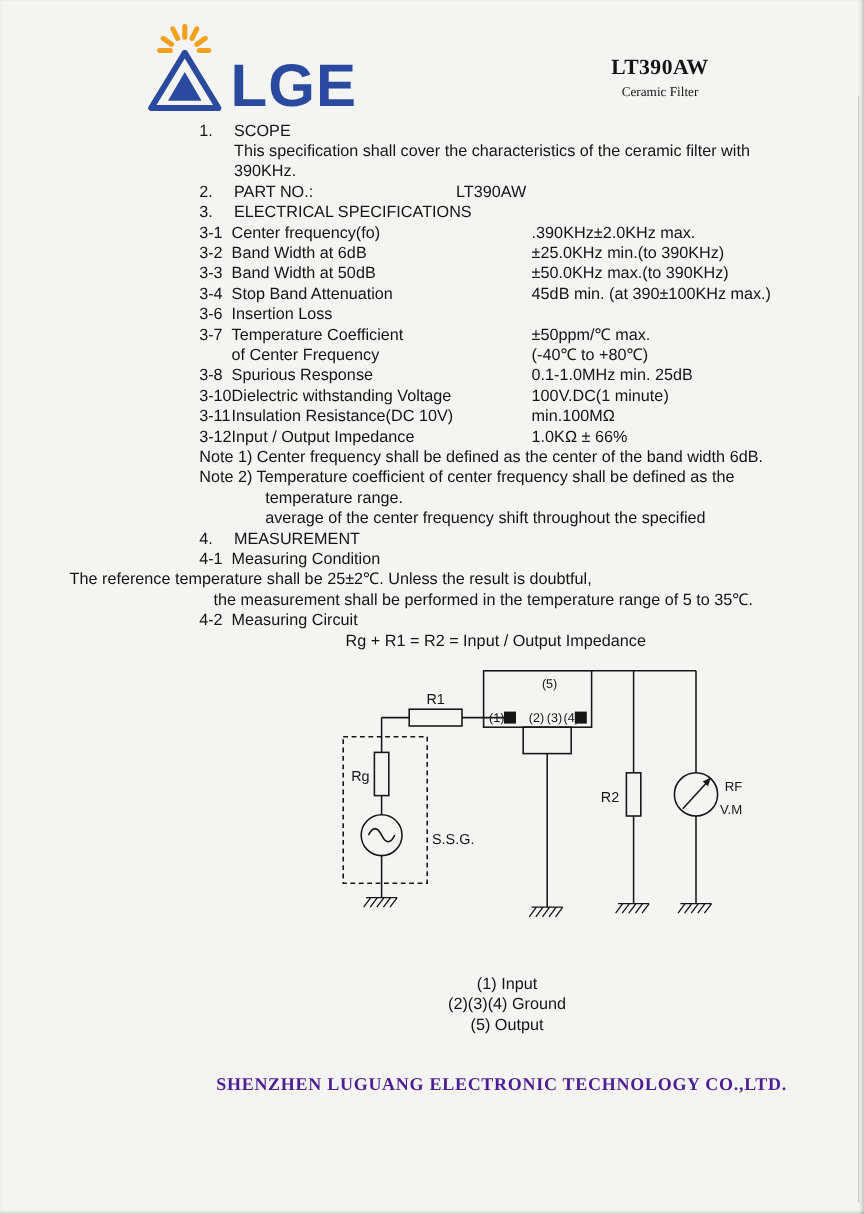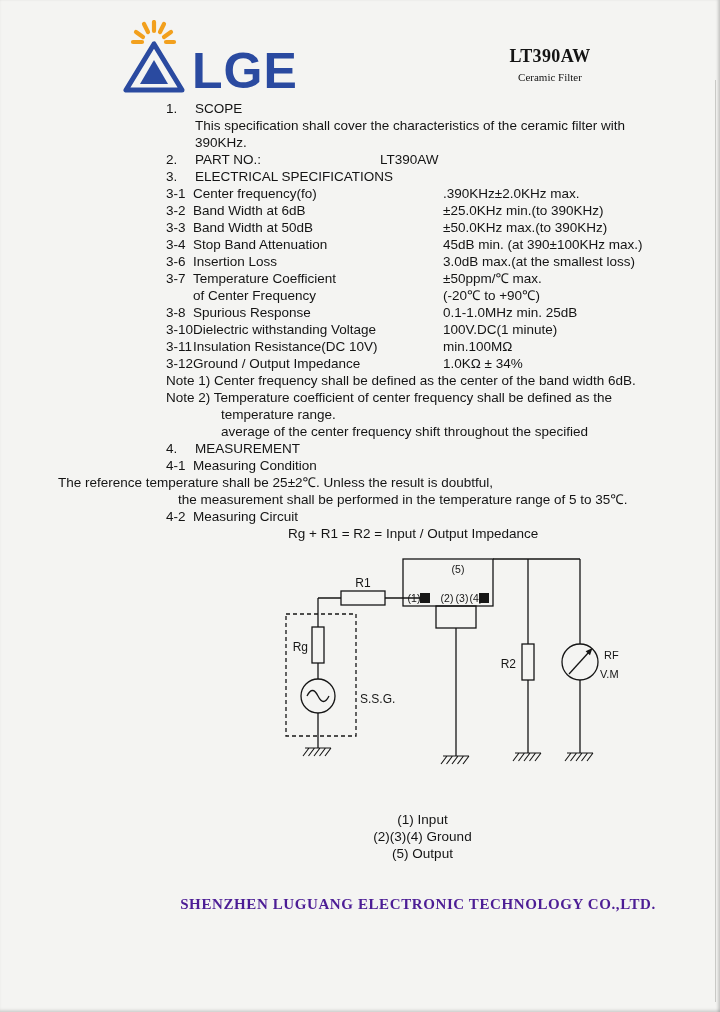--- a/index.html
+++ b/index.html
@@ -74,27 +74,27 @@
     </div>
 
     <div class="row">
       <span class="num">3.</span><span>ELECTRICAL SPECIFICATIONS</span>
     </div>
 
     <div class="row"><span class="snum">3-1</span><span>Center frequency(fo)</span><span class="spec-value">.390KHz±2.0KHz max.</span></div>
     <div class="row"><span class="snum">3-2</span><span>Band Width at 6dB</span><span class="spec-value">±25.0KHz min.(to 390KHz)</span></div>
     <div class="row"><span class="snum">3-3</span><span>Band Width at 50dB</span><span class="spec-value">±50.0KHz max.(to 390KHz)</span></div>
     <div class="row"><span class="snum">3-4</span><span>Stop Band Attenuation</span><span class="spec-value">45dB min. (at 390±100KHz max.)</span></div>
-    <div class="row"><span class="snum">3-6</span><span>Insertion Loss</span><span class="spec-value">3.0dB max.(at the smallest loss)</span></div>
+    <div class="row"><span class="snum">3-6</span><span>Insertion Loss</span></div>
     <div class="row"><span class="snum">3-7</span><span>Temperature Coefficient</span><span class="spec-value">±50ppm/℃ max.</span></div>
-    <div class="row"><span class="snum"></span><span>of Center Frequency</span><span class="spec-value">(-20℃ to +90℃)</span></div>
+    <div class="row"><span class="snum"></span><span>of Center Frequency</span><span class="spec-value">(-40℃ to +80℃)</span></div>
     <div class="row"><span class="snum">3-8</span><span>Spurious Response</span><span class="spec-value">0.1-1.0MHz min. 25dB</span></div>
     <div class="row"><span class="snum">3-10</span><span>Dielectric withstanding Voltage</span><span class="spec-value">100V.DC(1 minute)</span></div>
     <div class="row"><span class="snum">3-11</span><span>Insulation Resistance(DC 10V)</span><span class="spec-value">min.100MΩ</span></div>
-    <div class="row"><span class="snum">3-12</span><span>Ground / Output Impedance</span><span class="spec-value">1.0KΩ ± 34%</span></div>
+    <div class="row"><span class="snum">3-12</span><span>Input / Output Impedance</span><span class="spec-value">1.0KΩ ± 66%</span></div>
 
     <div class="row">Note 1) Center frequency shall be defined as the center of the band width 6dB.</div>
     <div class="row">Note 2) Temperature coefficient of center frequency shall be defined as the</div>
     <div class="note-cont">temperature range.</div>
     <div class="note-cont">average of the center frequency shift throughout the specified</div>
 
     <div class="row">
       <span class="num">4.</span><span>MEASUREMENT</span>
     </div>
     <div class="row">

